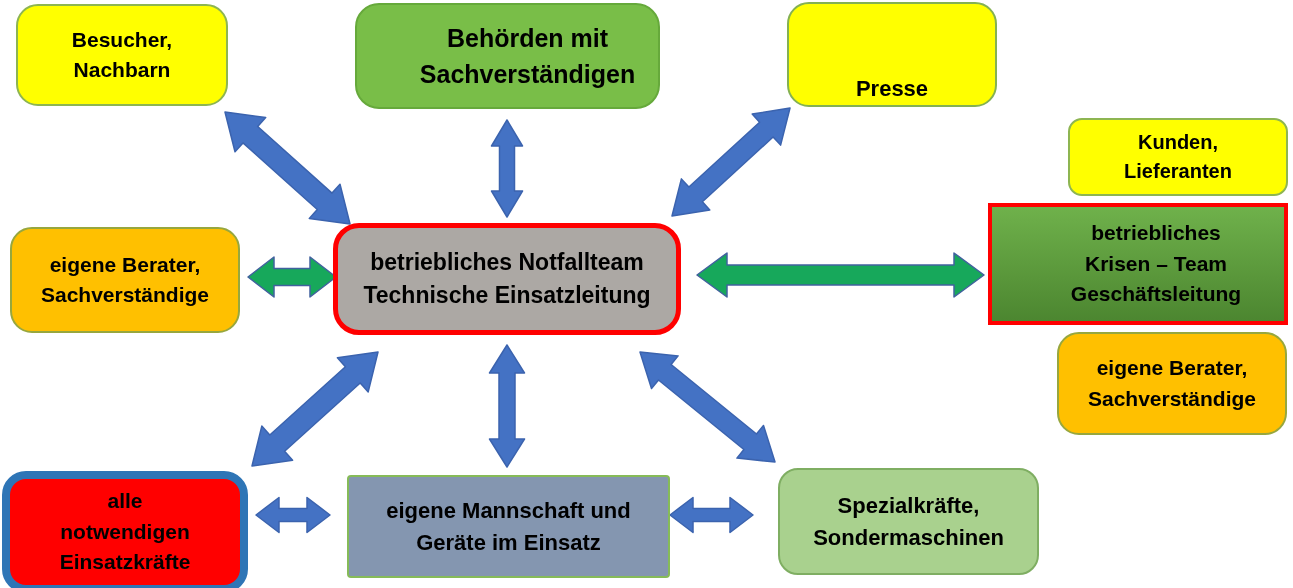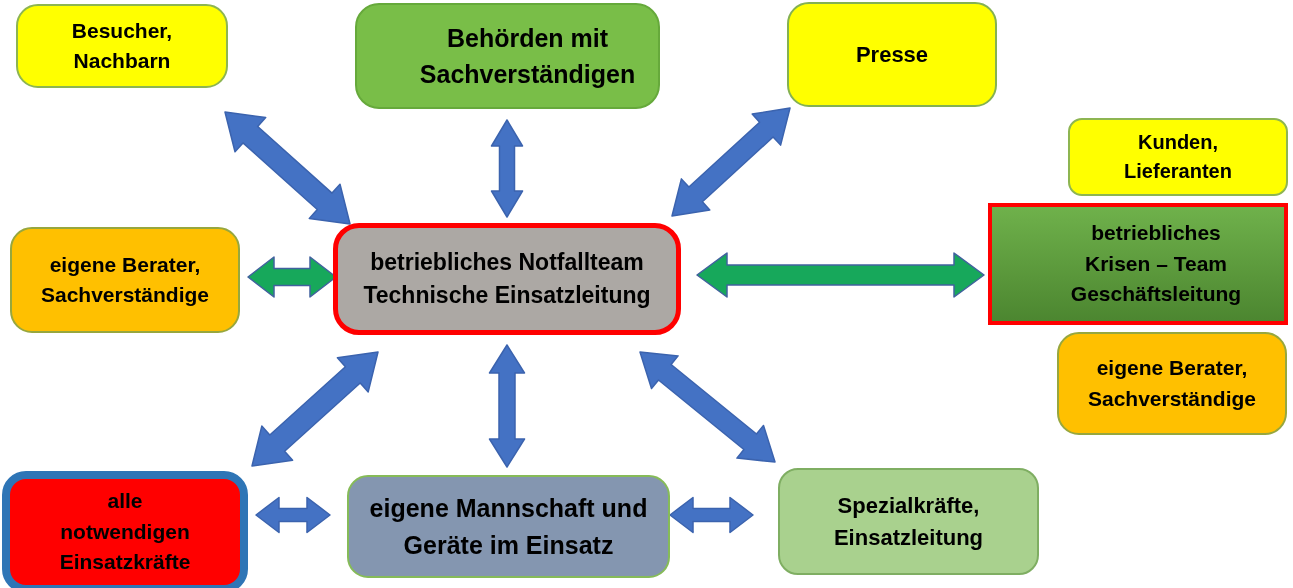--- a/index.html
+++ b/index.html
@@ -18,30 +18,30 @@
     position:absolute;
     display:flex;align-items:center;justify-content:center;
     text-align:center;
     box-sizing:border-box;
     color:#000;
     font-weight:bold;
   }
   .lbl{white-space:pre-line;line-height:1.45;}
 
   
-  .n-besucher   {left:16px;  top:4px;   width:212px; height:84px; border:2px solid #8db551; border-radius:22px; font-size:21px;}
+  .n-besucher   {left:16px;  top:4px;   width:212px; height:102px; border:2px solid #8db551; border-radius:22px; font-size:21px;}
   .n-behoerden  {left:355px; top:3px;   width:305px; height:106px; border:2px solid #66a93b; border-radius:24px; font-size:25px;}
   .n-presse     {left:787px; top:2px;   width:210px; height:105px; border:2px solid #84b152; border-radius:22px; font-size:22px;}
   .n-kunden     {left:1068px;top:118px; width:220px; height:78px;  border:2px solid #8db551; border-radius:14px; font-size:20px; line-height:1.3;}
   .n-krisenteam {left:988px; top:203px; width:300px; height:122px; border:4px solid #ff0000; border-radius:0;    font-size:21px;padding-left:36px;}
   .n-berater-r  {left:1057px;top:332px; width:230px; height:103px; border:2px solid #97a73e; border-radius:22px; font-size:21px;}
   .n-berater-l  {left:10px;  top:227px; width:230px; height:106px; border:2px solid #97a73e; border-radius:22px; font-size:21px;}
   .n-notfallteam{left:333px; top:223px; width:348px; height:112px; border:5px solid #ff0000; border-radius:26px; font-size:23px;}
   .n-alle       {left:2px;   top:471px; width:246px; height:122px; border:8px solid #2e75b6; border-radius:24px; font-size:21px;}
-  .n-mannschaft {left:347px; top:475px; width:323px; height:103px; border:2px solid #86bb58; border-radius:21px; font-size:25px;}
+  .n-mannschaft {left:347px; top:475px; width:323px; height:103px; border:2px solid #86bb58; border-radius:4px; font-size:22px;}
   .n-spezial    {left:778px; top:468px; width:261px; height:107px; border:2px solid #7fae62; border-radius:20px; font-size:22px;}
 </style>
 </head>
 <body>
 
 <div class="stage">
 
   <svg id="arrow-layer" viewBox="0 0 1293 588">
       <polygon points="350.0,224.0 340.0,184.2 332.0,193.1 257.7,126.5 265.7,117.6 225.0,112.0 235.0,151.8 243.0,142.9 317.3,209.5 309.3,218.4" fill="#4472C4" stroke="#3B63AE" stroke-width="1.5" stroke-linejoin="round"></polygon>
       <polygon points="507.0,217.0 522.5,191.0 514.5,191.0 514.5,146.0 522.5,146.0 507.0,120.0 491.5,146.0 499.5,146.0 499.5,191.0 491.5,191.0" fill="#4472C4" stroke="#3B63AE" stroke-width="1.5" stroke-linejoin="round"></polygon>
@@ -58,21 +58,21 @@
   <div class="node n-besucher" style="background: rgb(255, 255, 0);">
     <span class="lbl">Besucher,
 Nachbarn</span>
   </div>
 
   <div class="node n-behoerden" style="background: rgb(121, 190, 72); padding-left: 40px;">
     <span class="lbl">Behörden mit
 Sachverständigen</span>
   </div>
 
-  <div class="node n-presse" style="background: rgb(255, 255, 0);">
+  <div class="node n-presse" style="background: rgb(255, 255, 0); align-items: flex-end;">
     <span class="lbl">Presse</span>
   </div>
 
   <div class="node n-kunden" style="background: rgb(255, 255, 0); align-items: center;">
     <span class="lbl">Kunden,
 Lieferanten</span>
   </div>
 
   <div class="node n-krisenteam" style="background: linear-gradient(rgb(111, 177, 75), rgb(76, 134, 48)); border-color: rgb(255, 0, 0);">
     <span class="lbl">betriebliches
@@ -101,16 +101,16 @@
 Einsatzkräfte</span>
   </div>
 
   <div class="node n-mannschaft" style="background: rgb(132, 150, 176);">
     <span class="lbl">eigene Mannschaft und
 Geräte im Einsatz</span>
   </div>
 
   <div class="node n-spezial" style="background: rgb(169, 209, 142);">
     <span class="lbl">Spezialkräfte,
-Einsatzleitung</span>
+Sondermaschinen</span>
   </div>
 
 </div>
 
 </body></html>

